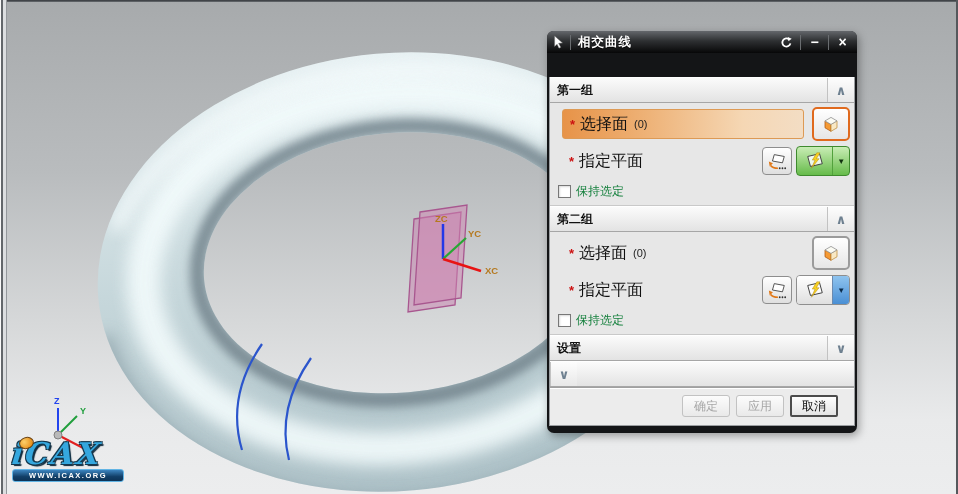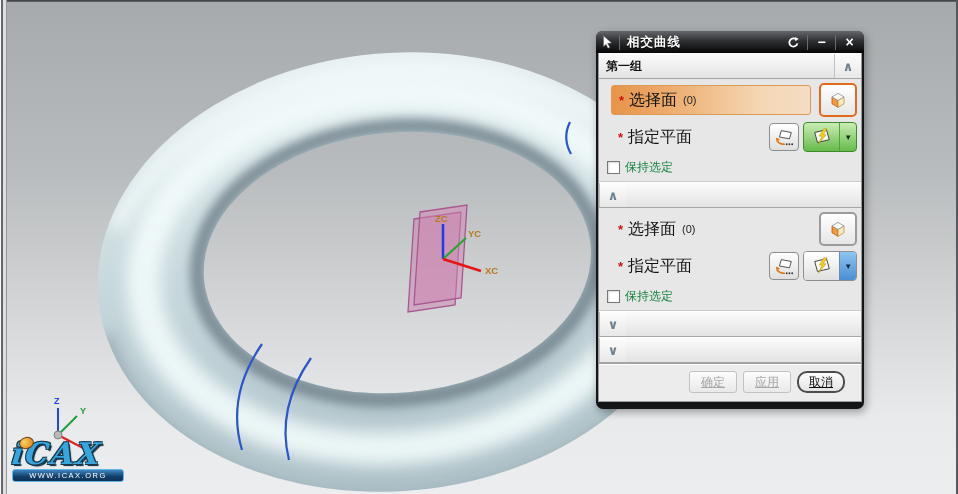--- a/index.html
+++ b/index.html
@@ -17,35 +17,35 @@
   
   .logo{position:absolute;left:12px;top:440px;width:120px;z-index:2;}
   .logo-dot{position:absolute;left:7px;top:-3px;width:13px;height:10px;border-radius:50%;
     background:radial-gradient(circle at 35% 35%,#fbcf6a,#e89420 70%,#b56a10);
     border:1px solid #6f4410;transform:rotate(-15deg);z-index:2;}
   .logo-text{font-family:"DejaVu Serif","Liberation Serif",serif;font-style:italic;font-weight:bold;
     font-size:30px;line-height:28px;color:#35a7de;letter-spacing:2px;transform:skewX(-6deg);
     text-shadow:-1px -1px 0 #14384e,1px -1px 0 #14384e,-1px 1px 0 #14384e,1px 1px 0 #14384e,2px 2px 1px #0b2435;}
   .logo-banner{margin-top:1px;width:112px;height:13px;border-radius:3px;box-sizing:border-box;
     background:linear-gradient(#3d85c0 0%,#123f68 60%,#0d3356 100%);border:1px solid #62b4e4;
-    color:#fff;font-size:7.5px;font-weight:normal;letter-spacing:1.5px;
+    color:#fff;font-size:7.5px;font-weight:bold;letter-spacing:1.5px;
     display:flex;align-items:center;justify-content:center;}
 
   
-  .dialog{position:absolute;left:596px;top:31px;width:268px;z-index:10;box-sizing:border-box;
+  .dialog{position:absolute;left:547px;top:31px;width:310px;z-index:10;box-sizing:border-box;
     background:#141517;border-radius:7px;padding:0 2px 7px;box-shadow:2px 3px 9px rgba(0,0,0,.35);}
   .titlebar{height:22px;margin:0 -2px;padding:0 3px;border-radius:6px 6px 0 0;display:flex;align-items:center;
     background:linear-gradient(180deg,#64676b 0%,#2e3032 45%,#070708 100%);color:#fff;}
   .tcursor{width:18px;height:16px;display:flex;align-items:center;justify-content:center;}
   .tsep{width:1px;height:15px;background:#6a6d70;margin:0 2px;}
   .ttitle{flex:1;font-size:12.5px;font-weight:bold;letter-spacing:1px;padding-left:5px;
     text-shadow:0 1px 1px #000;white-space:nowrap;}
   .tbtn{width:23px;height:22px;display:flex;align-items:center;justify-content:center;
     font-size:14px;font-weight:bold;color:#fff;cursor:default;}
-  .dialog-body{background:#ececec;border:1px solid #9a9da0;border-top:none;}
+  .dialog-body{background:#ececec;border:1px solid #9a9da0;border-top:none;margin-top:24px;}
 
   .group-header{height:24px;display:flex;align-items:stretch;border-top:1px solid #fff;
     background:linear-gradient(#fbfbfb,#e3e3e3);border-bottom:1px solid #a6a6a6;}
   .group-header .lbl{flex:1;display:flex;align-items:center;padding-left:7px;
     font-weight:bold;font-size:12px;color:#111;}
   .chev{width:26px;display:flex;align-items:center;justify-content:center;border-left:1px solid #c2c2c2;
     color:#6e8090;font-size:13px;font-weight:bold;background:linear-gradient(#fdfdfd,#e8e8e8);}
 
   .panel{background:#e7e7e7;border-bottom:1px solid #c9c9c9;padding:3px 4px 2px 6px;}
   .row{display:flex;align-items:center;}
@@ -75,23 +75,23 @@
   .combo.gray{border:1px solid #8e8e8e;}
   .combo.gray .main{background:linear-gradient(#fff,#dfdfdf);}
   .combo.gray .arrow{background:linear-gradient(#8fc4ef,#4a8fd4);border-left:1px solid #6a8ab0;color:#0a2a4a;}
   .checkbox{width:13px;height:13px;box-sizing:border-box;border:1px solid #777;background:#fff;
     margin:0 5px 0 2px;box-shadow:inset 1px 1px 2px rgba(0,0,0,.15);flex:0 0 auto;}
   .cb-label{font-size:12px;color:#15803d;}
 
   .footer{border-top:1px solid #a0a0a0;box-shadow:inset 0 1px 0 #fff;display:flex;justify-content:flex-end;
     align-items:center;gap:6px;padding:7px 16px 8px;}
   .btn{height:22px;min-width:48px;box-sizing:border-box;padding:0 4px;font-size:12px;border-radius:3px;
-    display:flex;align-items:center;justify-content:center;text-decoration:underline;}
+    display:flex;align-items:center;justify-content:center;}
   .btn.disabled{border:1px solid #c2c2c2;background:linear-gradient(#fcfcfc,#e9e9e9);color:#a6a6a6;}
-  .btn.cancel{border:2px solid #4c4c4c;border-radius:10px;background:linear-gradient(#fefefe,#e4e4e4);color:#0a0a0a;text-align:right;}
+  .btn.cancel{border:2px solid #4c4c4c;border-radius:2px;background:linear-gradient(#fefefe,#e4e4e4);color:#0a0a0a;text-align:right;}
 </style>
 </head>
 <body>
 
 <div class="stage">
 
   <svg class="scene" width="958" height="494" viewBox="0 0 958 494">
     <defs>
       <linearGradient id="ringGrad" x1="0" y1="0" x2="0" y2="1">
         <stop offset="0" stop-color="#e6f0f2"></stop>
@@ -224,20 +224,21 @@
             <div class="arrow">▼</div>
           </div>
         </div>
         <div class="row rowC">
           <div class="checkbox"></div>
           <span class="cb-label">保持选定</span>
         </div>
       </div>
 
       <div class="group-header">
+        <div class="lbl">第二组</div>
         <div class="chev">∧</div>
       </div>
 
       <div class="panel">
         <div class="row rowA">
           <div class="plain-bar">
             <span class="req">*</span>
             <span class="flabel">选择面</span>
             <span class="fcount">(0)</span>
           </div>
@@ -273,20 +274,21 @@
             <div class="arrow">▼</div>
           </div>
         </div>
         <div class="row rowC">
           <div class="checkbox"></div>
           <span class="cb-label">保持选定</span>
         </div>
       </div>
 
       <div class="group-header">
+        <div class="lbl">设置</div>
         <div class="chev">∨</div>
       </div>
 
       <div class="group-header">
         <div class="chev">∨</div>
       </div>
 
       <div class="footer">
         <div class="btn disabled">确定</div>
         <div class="btn disabled">应用</div>

